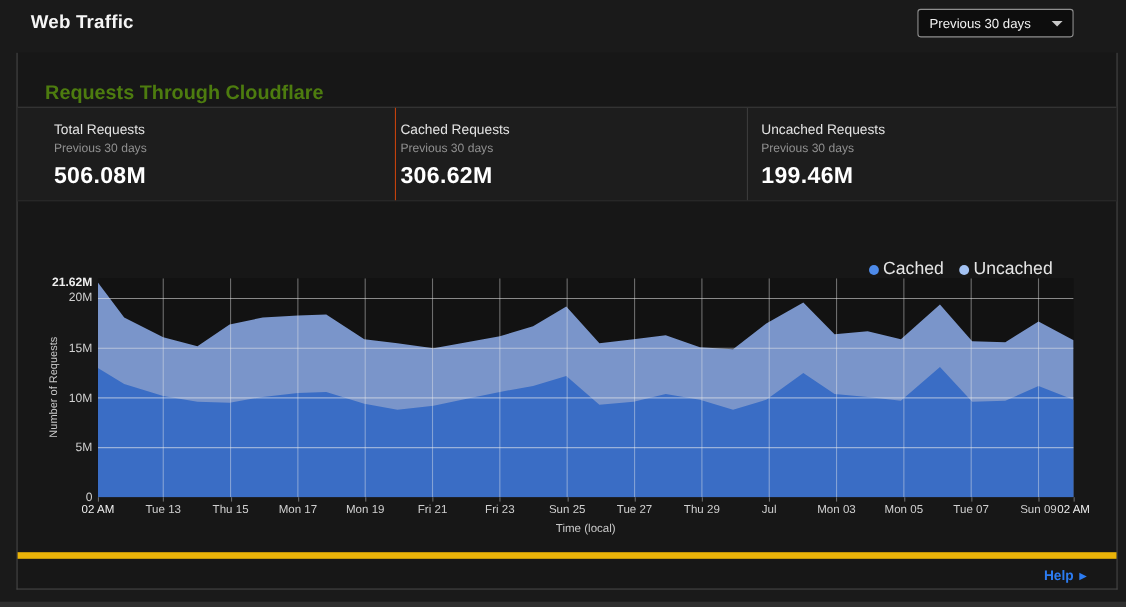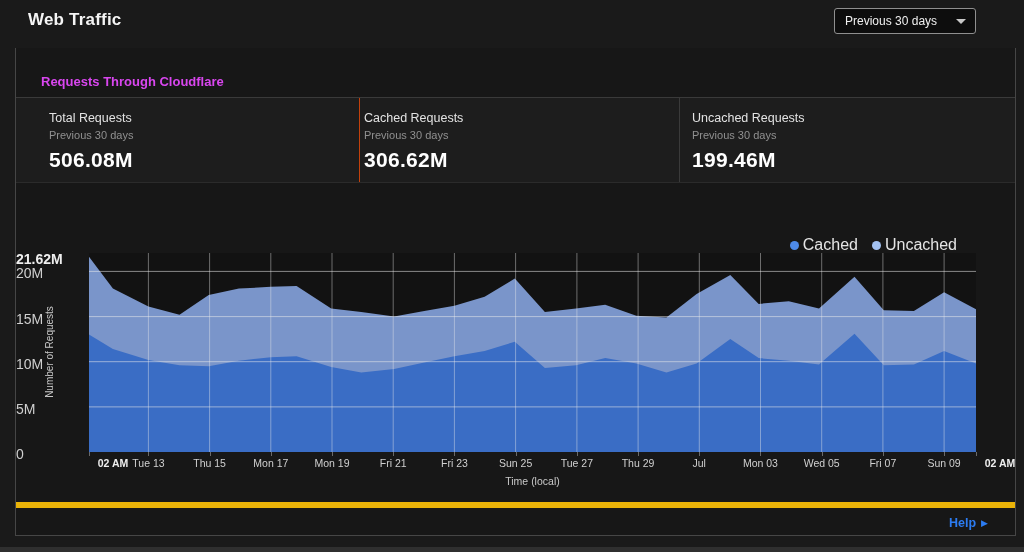--- a/index.html
+++ b/index.html
@@ -33,48 +33,48 @@
   .tab {
     flex:1; display:flex; align-items:center; justify-content:center;
     font-size:12.5px; color:#2c7cf2; cursor:pointer;
     background:#212121; border-top:1px solid #3c3c3c; border-bottom:1px solid #3c3c3c;
   }
   .tab + .tab { border-left:1px solid #3c3c3c; }
   .tab.active {
     background:#171717; border-top:3px solid #1f6ff5; border-bottom:none;
   }
   
-  .section-heading { margin:26px 0 0 25px; font-size:13px; font-weight:bold; color:#d946ef; height:18px; }
+  .section-heading { margin:26px 0 0 25px; font-size:18px; font-weight:bold; color:#4d7c0f; height:18px; }
   .stats {
     margin-top:5px; height:86px; display:flex;
     background:#1d1d1d; border-top:1px solid #3a3a3a; border-bottom:1px solid #2b2b2b;
   }
   .stat { padding:13px 0 0 33px; }
   .stat.s1 { width:343px; }
   .stat.s2 { width:320px; border-left:1px solid #c2410c; padding-left:4px; }
   .stat.s3 { flex:1; border-left:1px solid #3a3a3a; padding-left:12px; }
   .stat-label { font-size:12.5px; color:#e3e3e3; }
   .stat-period { font-size:11px; color:#909090; margin-top:4px; }
   .stat-value { font-size:21px; font-weight:bold; color:#ffffff; margin-top:7px; letter-spacing:.3px; }
   
   .plot { position:absolute; left:73px; top:205px; width:887px; height:199px; background:#121212; }
   .plot svg { position:absolute; left:0; top:0; width:100%; height:100%; }
   .hgrid { stroke:rgba(235,235,235,.55); stroke-width:1; }
   .vgrid { stroke:rgba(235,235,235,.42); stroke-width:1; }
   .legend { position:absolute; right:58px; top:188px; display:flex; gap:14px; align-items:center; }
   .legend-item { display:flex; align-items:center; gap:4px; font-size:16px; color:#e5e5e5; cursor:pointer; }
   .legend-dot { width:9px; height:9px; border-radius:50%; }
   .y-labels { position:absolute; left:0; top:205px; width:68px; height:199px; }
-  .ylab { position:absolute; right:0; width:68px; font-size:14px; color:#d0d0d0; }
+  .ylab { position:absolute; right:0; width:68px; text-align:right; font-size:11px; color:#d0d0d0; }
   .ylab.bold { font-weight:bold; color:#efefef; }
   .x-ticks { position:absolute; left:73px; top:404px; width:887px; height:5px; }
   .xtick { position:absolute; top:0; width:1px; height:4px; background:#6a6a6a; }
   .x-labels { position:absolute; left:73px; top:409px; width:887px; height:14px; }
   .xlab { position:absolute; transform:translateX(-50%); white-space:nowrap; font-size:10.5px; color:#d0d0d0; }
-  .xlab.bold { font-weight:bold; color:#efefef;margin-left:24px; }
+  .xlab.bold { font-weight:normal; color:#efefef; }
   .y-axis-title {
     position:absolute; left:33px; top:304px; font-size:10px; color:#c9c9c9; white-space:nowrap;
     transform:translate(-50%,-50%) rotate(-90deg);
   }
   .x-axis-title { position:absolute; left:73px; top:427px; width:887px; text-align:center; font-size:10.5px; color:#c9c9c9; }
   
   .card-footer {
     position:absolute; left:0; bottom:0; width:100%; height:33px;
     border-top:6px solid #eab308;
   }
@@ -192,22 +192,22 @@
       <div class="xlab" style="left: 120.632px;">Thu 15</div>
       <div class="xlab" style="left: 181.835px;">Mon 17</div>
       <div class="xlab" style="left: 243.038px;">Mon 19</div>
       <div class="xlab" style="left: 304.241px;">Fri 21</div>
       <div class="xlab" style="left: 365.444px;">Fri 23</div>
       <div class="xlab" style="left: 426.647px;">Sun 25</div>
       <div class="xlab" style="left: 487.85px;">Tue 27</div>
       <div class="xlab" style="left: 549.053px;">Thu 29</div>
       <div class="xlab" style="left: 610.256px;">Jul</div>
       <div class="xlab" style="left: 671.459px;">Mon 03</div>
-      <div class="xlab" style="left: 732.662px;">Wed 05</div>
-      <div class="xlab" style="left: 793.865px;">Fri 07</div>
+      <div class="xlab" style="left: 732.662px;">Mon 05</div>
+      <div class="xlab" style="left: 793.865px;">Tue 07</div>
       <div class="xlab" style="left: 855.068px;">Sun 09</div>
       <div class="xlab bold" style="left: 887px;">02 AM</div>
     </div>
   <div class="x-axis-title">Time (local)</div>
 
   <div class="card-footer">
     <div class="help-link">
       <span>Help</span>
       <span class="help-arrow">▶</span>
     </div>

